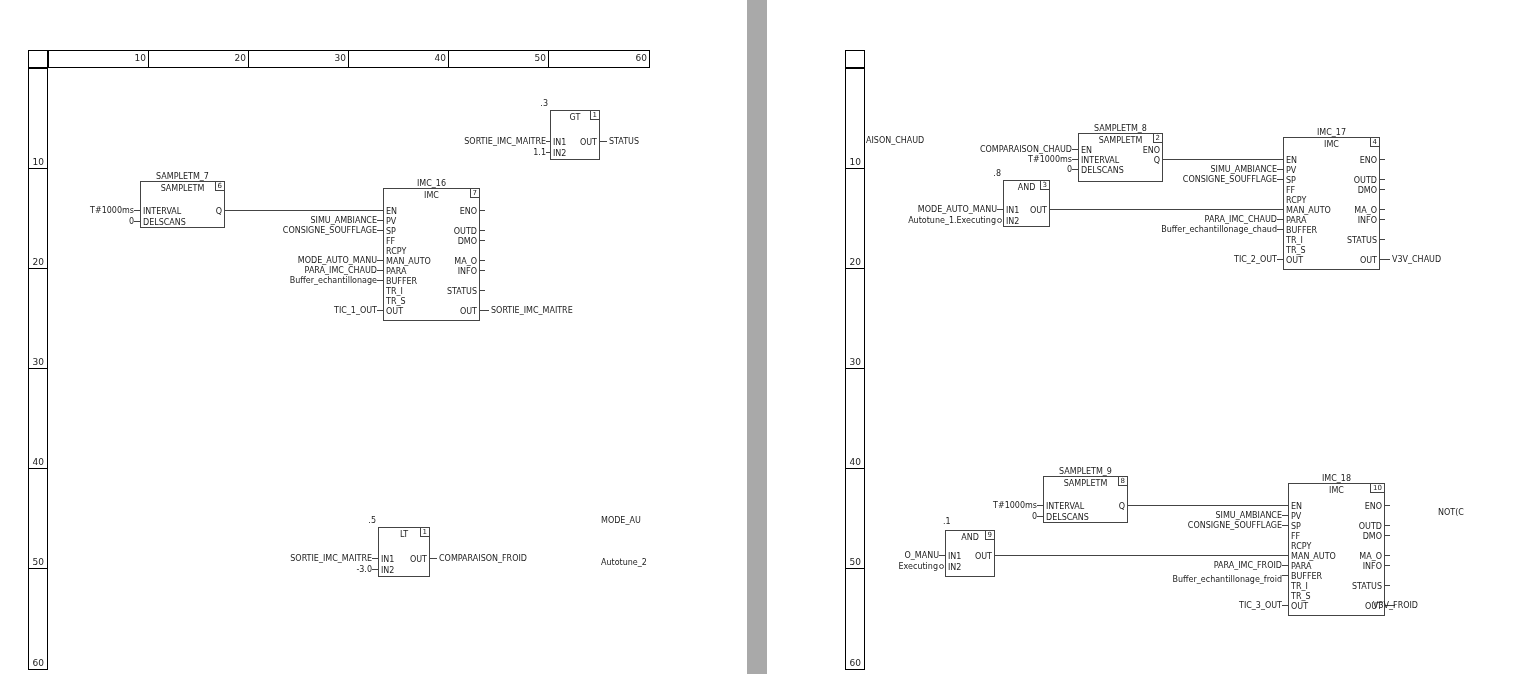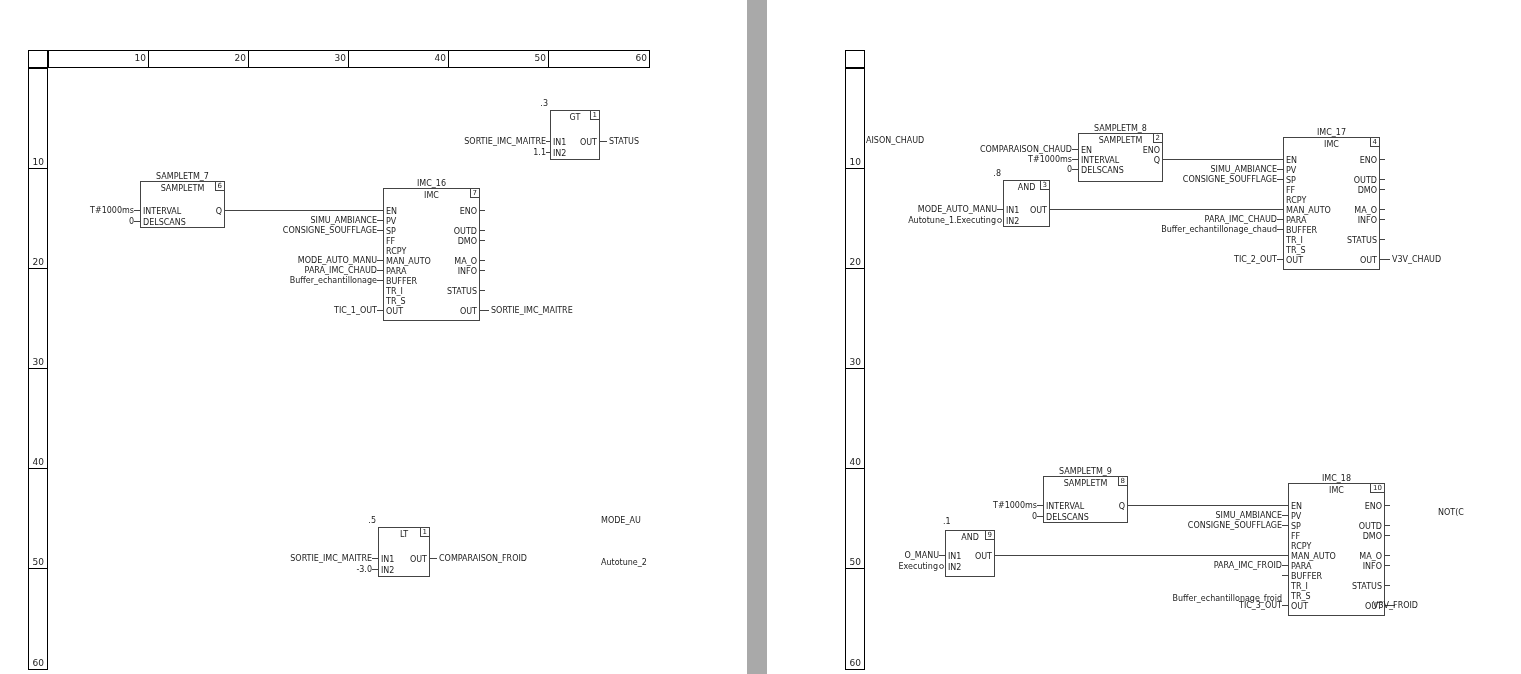--- a/index.html
+++ b/index.html
@@ -289,21 +289,21 @@
   <div class="wire" style="left:540px;top:535px;width:5px"></div>
   <div class="wire" style="left:540px;top:555px;width:5px"></div>
   <div class="wire" style="left:540px;top:565px;width:5px"></div>
   <div class="wire" style="left:540px;top:585px;width:5px"></div>
   <div class="src" style="left:437px;top:511px">SIMU_AMBIANCE</div>
   <div class="wire" style="left:437px;top:515px;width:6px"></div>
   <div class="src" style="left:437px;top:521px">CONSIGNE_SOUFFLAGE</div>
   <div class="wire" style="left:437px;top:525px;width:6px"></div>
   <div class="src" style="left:437px;top:561px">PARA_IMC_FROID</div>
   <div class="wire" style="left:437px;top:565px;width:6px"></div>
-  <div class="src" style="left:437px;top:594px">Buffer_echantillonage_froid</div>
+  <div class="src" style="left:437px;top:575px">Buffer_echantillonage_froid</div>
   <div class="wire" style="left:437px;top:575px;width:6px"></div>
   <div class="src" style="left:437px;top:601px">TIC_3_OUT</div>
   <div class="wire" style="left:437px;top:605px;width:6px"></div>
   <div class="wire" style="left:540px;top:605px;width:10px"></div>
   <div class="lbl" style="left:528px;top:601px">V3V_FROID</div>
 
   <div class="lbl" style="left:593px;top:508px">NOT(C</div>
 </div>
 
 </body></html>

